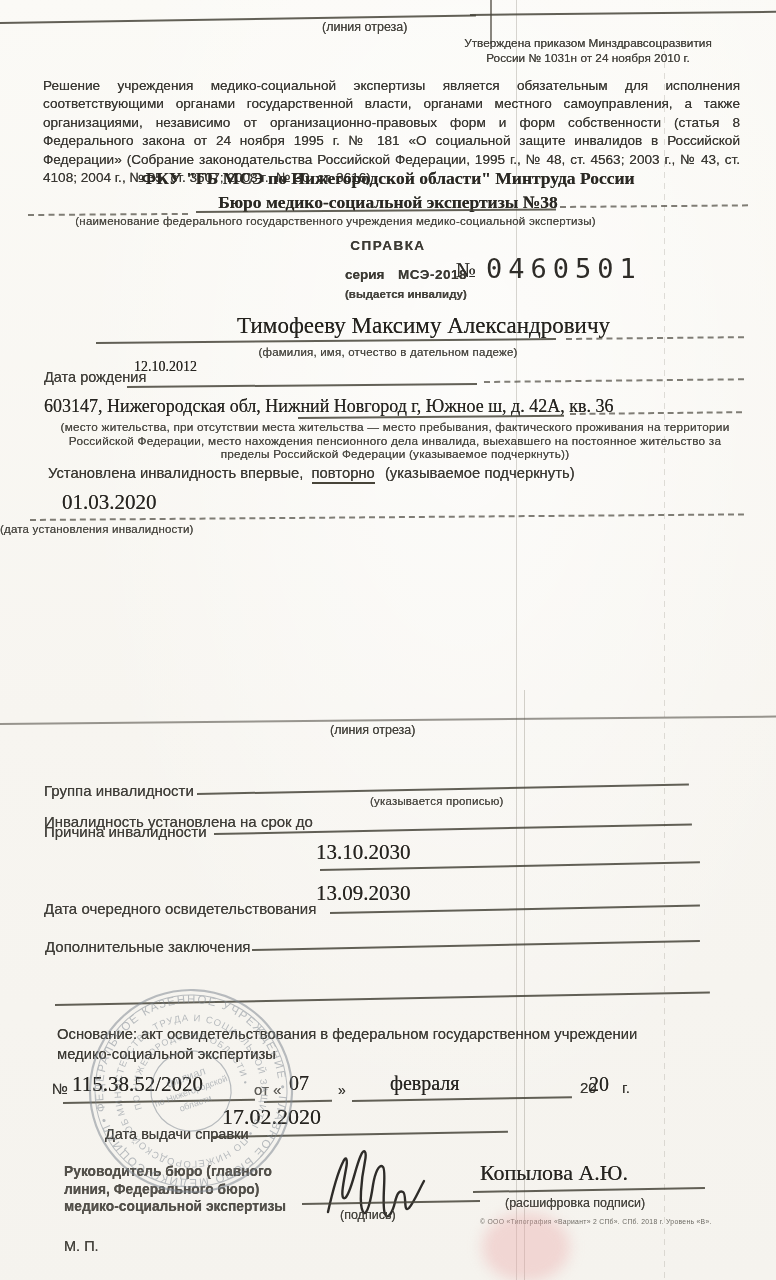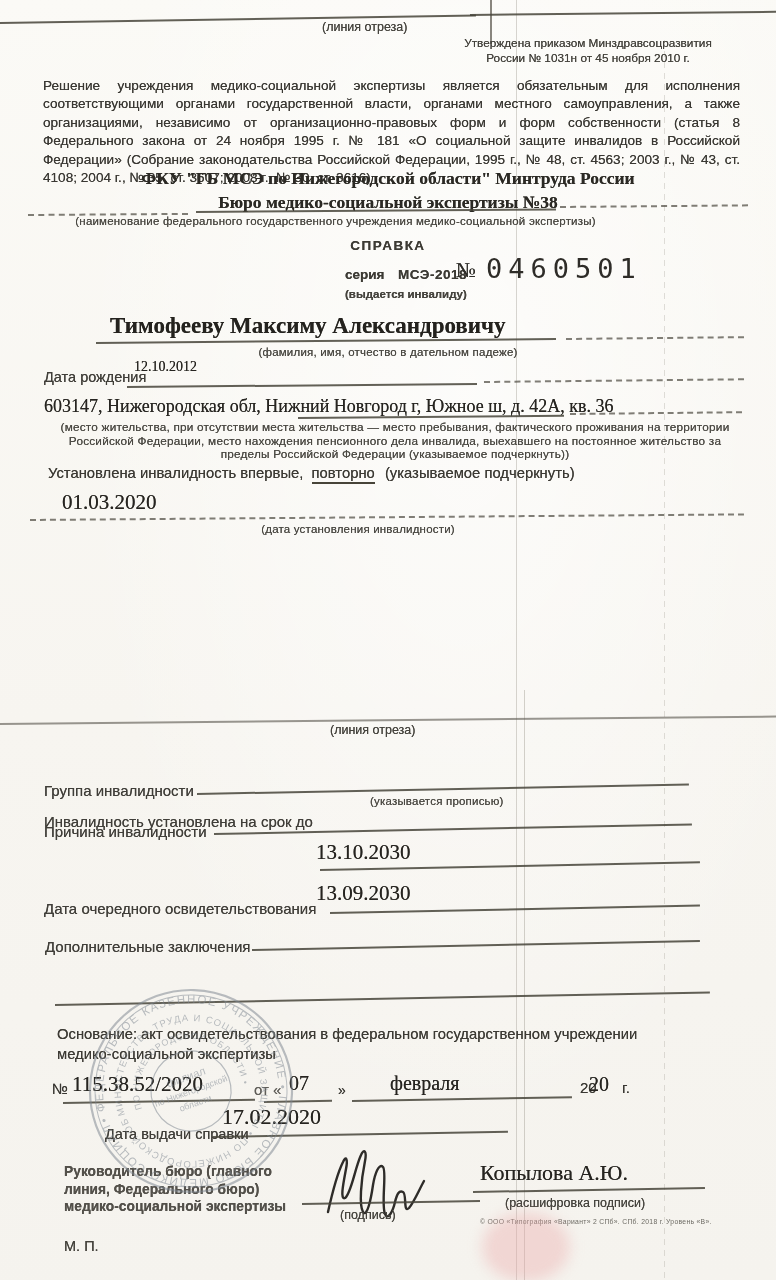--- a/index.html
+++ b/index.html
@@ -39,40 +39,40 @@
   <div class="vfold abs" style="left:524px;top:690px;height:590px;opacity:.5;"></div>
   <div class="vfold dashes abs" style="left:664px;top:40px;height:1240px;opacity:.35;"></div>
   <div class="vfold abs" style="left:490px;top:0;height:44px;width:2px;background:#6b685f;opacity:.8;"></div>
 
   <div class="line thin" style="left:-4px;top:22px;width:480px;transform:rotate(-0.9deg);"></div>
   <div class="line thin" style="left:470px;top:14px;width:310px;transform:rotate(-0.6deg);"></div>
   <div class="abs sans fuzz" style="left:322px;top:20px;font-size:12.5px;color:#45433d;">(линия отреза)</div>
 
   <div class="abs sans fuzz" style="left:430px;top:36px;width:316px;text-align:center;font-size:11.8px;line-height:15px;color:#44423c;">
     <div>Утверждена приказом Минздравсоцразвития</div>
-    <div>России № 1031н от 45 ноября 2010 г.</div>
+    <div>России № 1031н от 24 ноября 2010 г.</div>
   </div>
 
   <div class="abs sans fuzz" style="left:43px;top:77px;width:697px;font-size:13.6px;line-height:18.4px;text-align:justify;color:#3a3833;">Решение учреждения медико-социальной экспертизы является обязательным для исполнения соответствующими органами государственной власти, органами местного самоуправления, а также организациями, независимо от организационно-правовых форм и форм собственности (статья 8 Федерального закона от 24 ноября 1995 г. № 181 «О социальной защите инвалидов в Российской Федерации» (Собрание законодательства Российской Федерации, 1995 г., № 48, ст. 4563; 2003 г., № 43, ст. 4108; 2004 г., № 35, ст. 3607; 2008 г., № 30, ст. 3616)</div>
 
   <div class="abs serif fuzz" style="left:0;top:168px;width:776px;text-align:center;font-size:17.5px;font-weight:bold;color:#2b2924;">ФКУ "ГБ МСЭ по Нижегородской области" Минтруда России</div>
   <div class="abs serif fuzz" style="left:0;top:192px;width:776px;text-align:center;font-size:17.5px;font-weight:bold;color:#2b2924;">Бюро медико-социальной экспертизы №38</div>
   <div class="line thin" style="left:196px;top:211px;width:360px;transform:rotate(-0.4deg);"></div>
   <div class="dash thin" style="left:560px;top:206px;width:188px;transform:rotate(-0.5deg);"></div>
   <div class="dash thin" style="left:28px;top:214px;width:160px;transform:rotate(-0.4deg);"></div>
   <div class="abs sans cap fuzz" style="left:0;top:215px;width:671px;text-align:center;">(наименование федерального государственного учреждения медико-социальной экспертизы)</div>
 
   <div class="abs sans fuzz" style="left:0;top:238px;width:776px;text-align:center;font-size:13.5px;font-weight:bold;letter-spacing:1.5px;color:#3c3a34;">СПРАВКА</div>
   <div class="abs sans fuzz" style="left:345px;top:267px;font-size:13.5px;font-weight:bold;color:#3c3a34;">серия</div>
   <div class="abs sans fuzz" style="left:398px;top:267px;font-size:13.5px;font-weight:bold;letter-spacing:.5px;color:#3c3a34;">МСЭ-2018</div>
   <div class="abs serif fuzz" style="left:456px;top:258px;font-size:21px;color:#2e2c28;">№</div>
   <div class="abs mono" style="left:486px;top:253px;font-size:27px;letter-spacing:6px;color:#2e2c28;">0460501</div>
   <div class="abs sans fuzz" style="left:345px;top:288px;font-size:11.5px;font-weight:bold;color:#45433d;">(выдается инвалиду)</div>
 
-  <div class="abs serif fuzz" style="left:110px;top:313px;width:500px;text-align:left;font-size:23px;font-weight:700;color:#24221e;">Тимофееву Максиму Александровичу</div>
+  <div class="abs serif fuzz" style="left:110px;top:313px;width:500px;text-align:right;font-size:23px;font-weight:400;color:#24221e;">Тимофееву Максиму Александровичу</div>
   <div class="line" style="left:96px;top:342px;width:460px;transform:rotate(-0.5deg);"></div>
   <div class="dash thin" style="left:566px;top:338px;width:178px;transform:rotate(-0.6deg);"></div>
   <div class="abs sans cap fuzz" style="left:0;top:346px;width:776px;text-align:center;">(фамилия, имя, отчество в дательном падеже)</div>
 
   <div class="abs sans lbl fuzz" style="left:44px;top:369px;">Дата рождения</div>
   <div class="abs serif fuzz val" style="left:134px;top:359px;font-size:14px;">12.10.2012</div>
   <div class="line" style="left:127px;top:386px;width:350px;transform:rotate(-0.5deg);"></div>
   <div class="dash thin" style="left:484px;top:381px;width:260px;transform:rotate(-0.6deg);"></div>
 
   <div class="abs serif fuzz val" style="left:44px;top:396px;font-size:18px;">603147, Нижегородская обл, Нижний Новгород г, Южное ш, д. 42А, кв. 36</div>
@@ -80,21 +80,21 @@
   <div class="dash thin" style="left:570px;top:413px;width:172px;transform:rotate(-0.6deg);"></div>
   <div class="abs sans cap fuzz" style="left:52px;top:421px;width:686px;text-align:center;line-height:13.5px;font-size:11.8px;">(место жительства, при отсутствии места жительства — место пребывания, фактического проживания на территории Российской Федерации, место нахождения пенсионного дела инвалида, выехавшего на постоянное жительство за пределы Российской Федерации (указываемое подчеркнуть))</div>
 
   <div class="abs sans fuzz" style="left:48px;top:465px;font-size:14.8px;color:#3c3a34;">
     <span>Установлена инвалидность впервые,</span>
     <span class="u" style="margin-left:4px;">повторно</span>
     <span style="margin-left:6px;">(указываемое подчеркнуть)</span>
   </div>
   <div class="abs serif fuzz val" style="left:62px;top:490px;font-size:21px;">01.03.2020</div>
   <div class="dash thin" style="left:30px;top:519px;width:714px;transform:rotate(-0.45deg);"></div>
-  <div class="abs sans cap fuzz" style="left:0;top:523px;width:716px;text-align:center;">(дата установления инвалидности)</div>
+  <div class="abs sans cap fuzz" style="left:0;top:523px;width:716px;text-align:left;">(дата установления инвалидности)</div>
 
   <div class="dash thin" style="left:-4px;top:723px;width:784px;transform:rotate(-0.55deg);border-top-style:solid;opacity:.6;"></div>
   <div class="abs sans fuzz" style="left:330px;top:723px;font-size:12.5px;color:#45433d;">(линия отреза)</div>
 
   <div class="abs sans lbl fuzz" style="left:44px;top:782px;font-size:15px;">Группа инвалидности</div>
   <div class="line" style="left:197px;top:793px;width:492px;transform:rotate(-1.1deg);"></div>
   <div class="abs sans cap fuzz" style="left:370px;top:795px;">(указывается прописью)</div>
 
   <div class="abs sans lbl fuzz" style="left:44px;top:823px;font-size:15px;">Причина инвалидности</div>
   <div class="line" style="left:214px;top:833px;width:478px;transform:rotate(-1.15deg);"></div>

